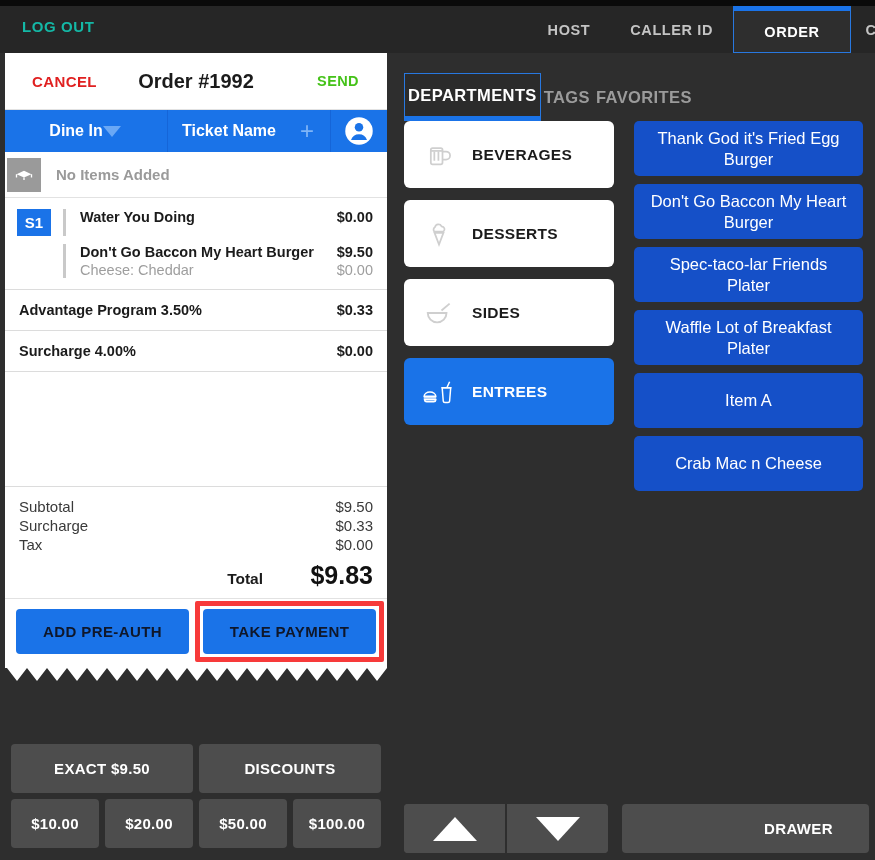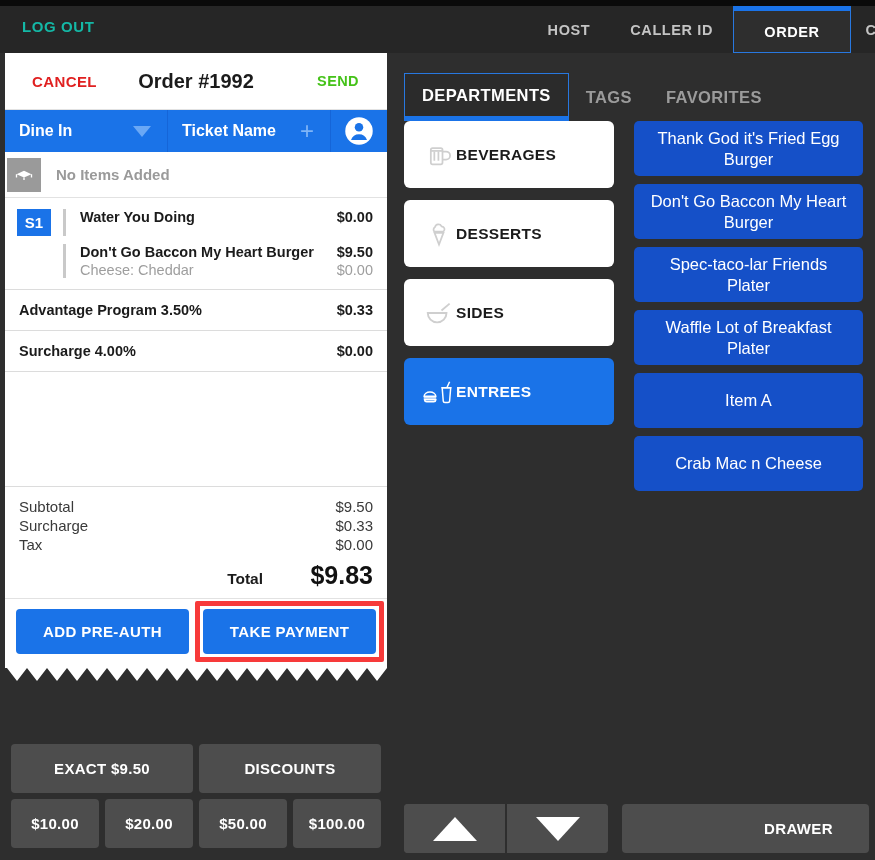--- a/index.html
+++ b/index.html
@@ -42,21 +42,21 @@
   .order-head {
     height: 57px; display: flex; align-items: center; position: relative;
     border-bottom: 1px solid #e2e2e2;
   }
   .btn-cancel { position: absolute; left: 27px; color: #e02020; font-size: 15px; font-weight: bold; letter-spacing: .4px; }
   .order-title { width: 100%; text-align: center; color: #1b1b1b; font-size: 20px; font-weight: bold; }
   .btn-send { position: absolute; right: 28px; color: #45c219; font-size: 14.5px; font-weight: bold; letter-spacing: .4px; }
 
   .order-subbar { height: 42px; display: flex; background: #1a73e8; }
   .sub-dine {
-    flex: 0 0 163px; display: flex; align-items: center; justify-content: space-between;
+    flex: 0 0 163px; display: flex; align-items: center; justify-content: center;
     padding: 0 16px 0 14px; color: #fff; font-size: 16px; font-weight: bold;
     border-right: 1px solid #1565d8;
   }
   .caret-down { width: 0; height: 0; border-left: 9px solid transparent; border-right: 9px solid transparent; border-top: 11px solid #6aa8f5; }
   .sub-ticket {
     flex: 1; display: flex; align-items: center; justify-content: space-between;
     padding: 0 16px 0 14px; color: #fff; font-size: 16px; font-weight: bold;
     border-right: 1px solid #1565d8;
   }
   .plus-sign { color: #7fb5f7; font-size: 24px; font-weight: 400; line-height: 1; }
@@ -90,21 +90,21 @@
   .filler { height: 115px; border-bottom: 1px solid #dcdcdc; }
 
   .totals { padding: 10px 14px 8px 14px; border-bottom: 1px solid #e2e2e2; }
   .tot-row { display: flex; justify-content: space-between; color: #3a3a3a; font-size: 15px; padding: 1px 0; }
   .tot-final { display: flex; justify-content: flex-end; align-items: baseline; margin-top: 7px; }
   .tot-final-lbl { color: #1b1b1b; font-size: 15.5px; font-weight: bold; margin-right: 22px; }
   .tot-final-val { color: #111; font-size: 25px; font-weight: bold; min-width: 88px; text-align: right; }
 
   .pay-actions { display: flex; gap: 14px; padding: 10px 11px 14px 11px; }
   .pay-btn {
-    flex: 1; height: 45px; background: #1a73e8; color: #ffffff;
+    flex: 1; height: 45px; background: #1a73e8; color: #0f172a;
     font-size: 15px; font-weight: bold; letter-spacing: .4px;
     display: flex; align-items: center; justify-content: center; border-radius: 4px;
   }
   .highlight-wrap { flex: 1; position: relative; display: flex; }
   .highlight-wrap .pay-btn { flex: 1; }
   .hl-box {
     position: absolute; left: -8px; top: -8px; right: -8px; bottom: -8px;
     border: 5px solid #f73a3a; border-radius: 2px; pointer-events: none;
   }
 
@@ -117,33 +117,33 @@
     flex: 1; height: 49px; background: #4d4d4d; color: #fff; border-radius: 4px;
     display: flex; align-items: center; justify-content: center;
     font-size: 15px; font-weight: bold; letter-spacing: .3px;
   }
   .cash-btn.small { font-size: 15px; }
 
   
   .right-panel { position: absolute; left: 392px; top: 53px; width: 483px; height: 807px; }
   .dept-tabs { display: flex; align-items: flex-end; height: 68px; padding-left: 12px; }
   .dept-tab {
-    padding: 0 17px; height: 48px; display: flex; align-items: center;
+    padding: 0 3px; height: 48px; display: flex; align-items: center;
     color: #9b9b9b; font-size: 16.5px; font-weight: bold; letter-spacing: .4px;
   }
   .dept-tab.active {
     color: #fff; border: 1px solid #2878e0; border-bottom: 5px solid #1a73e8;
     background: #2b2b2b;
   }
 
   .panel-body { display: flex; padding: 0 12px; gap: 20px; }
   .dept-col { flex: 0 0 210px; display: flex; flex-direction: column; gap: 12px; }
   .dept-btn {
     height: 67px; background: #fff; border-radius: 6px;
-    display: flex; align-items: center; padding-left: 18px; gap: 0;
+    display: flex; align-items: center; padding-left: 18px; gap: 16px;
     color: #1b1b1b; font-size: 15.5px; font-weight: bold; letter-spacing: .3px;
   }
   .dept-btn.selected { background: #1a73e8; color: #fff; }
   .dept-ico { width: 34px; height: 34px; display: flex; align-items: center; justify-content: center; flex: 0 0 34px; }
 
   .menu-col { flex: 1; display: flex; flex-direction: column; gap: 8px; border-radius: 21px; }
   .menu-btn {
     min-height: 55px; background: #1550c8; border-radius: 5px; color: #fff;
     display: flex; align-items: center; justify-content: center; text-align: center;
     font-size: 16.5px; line-height: 1.22; padding: 6px 12px;

